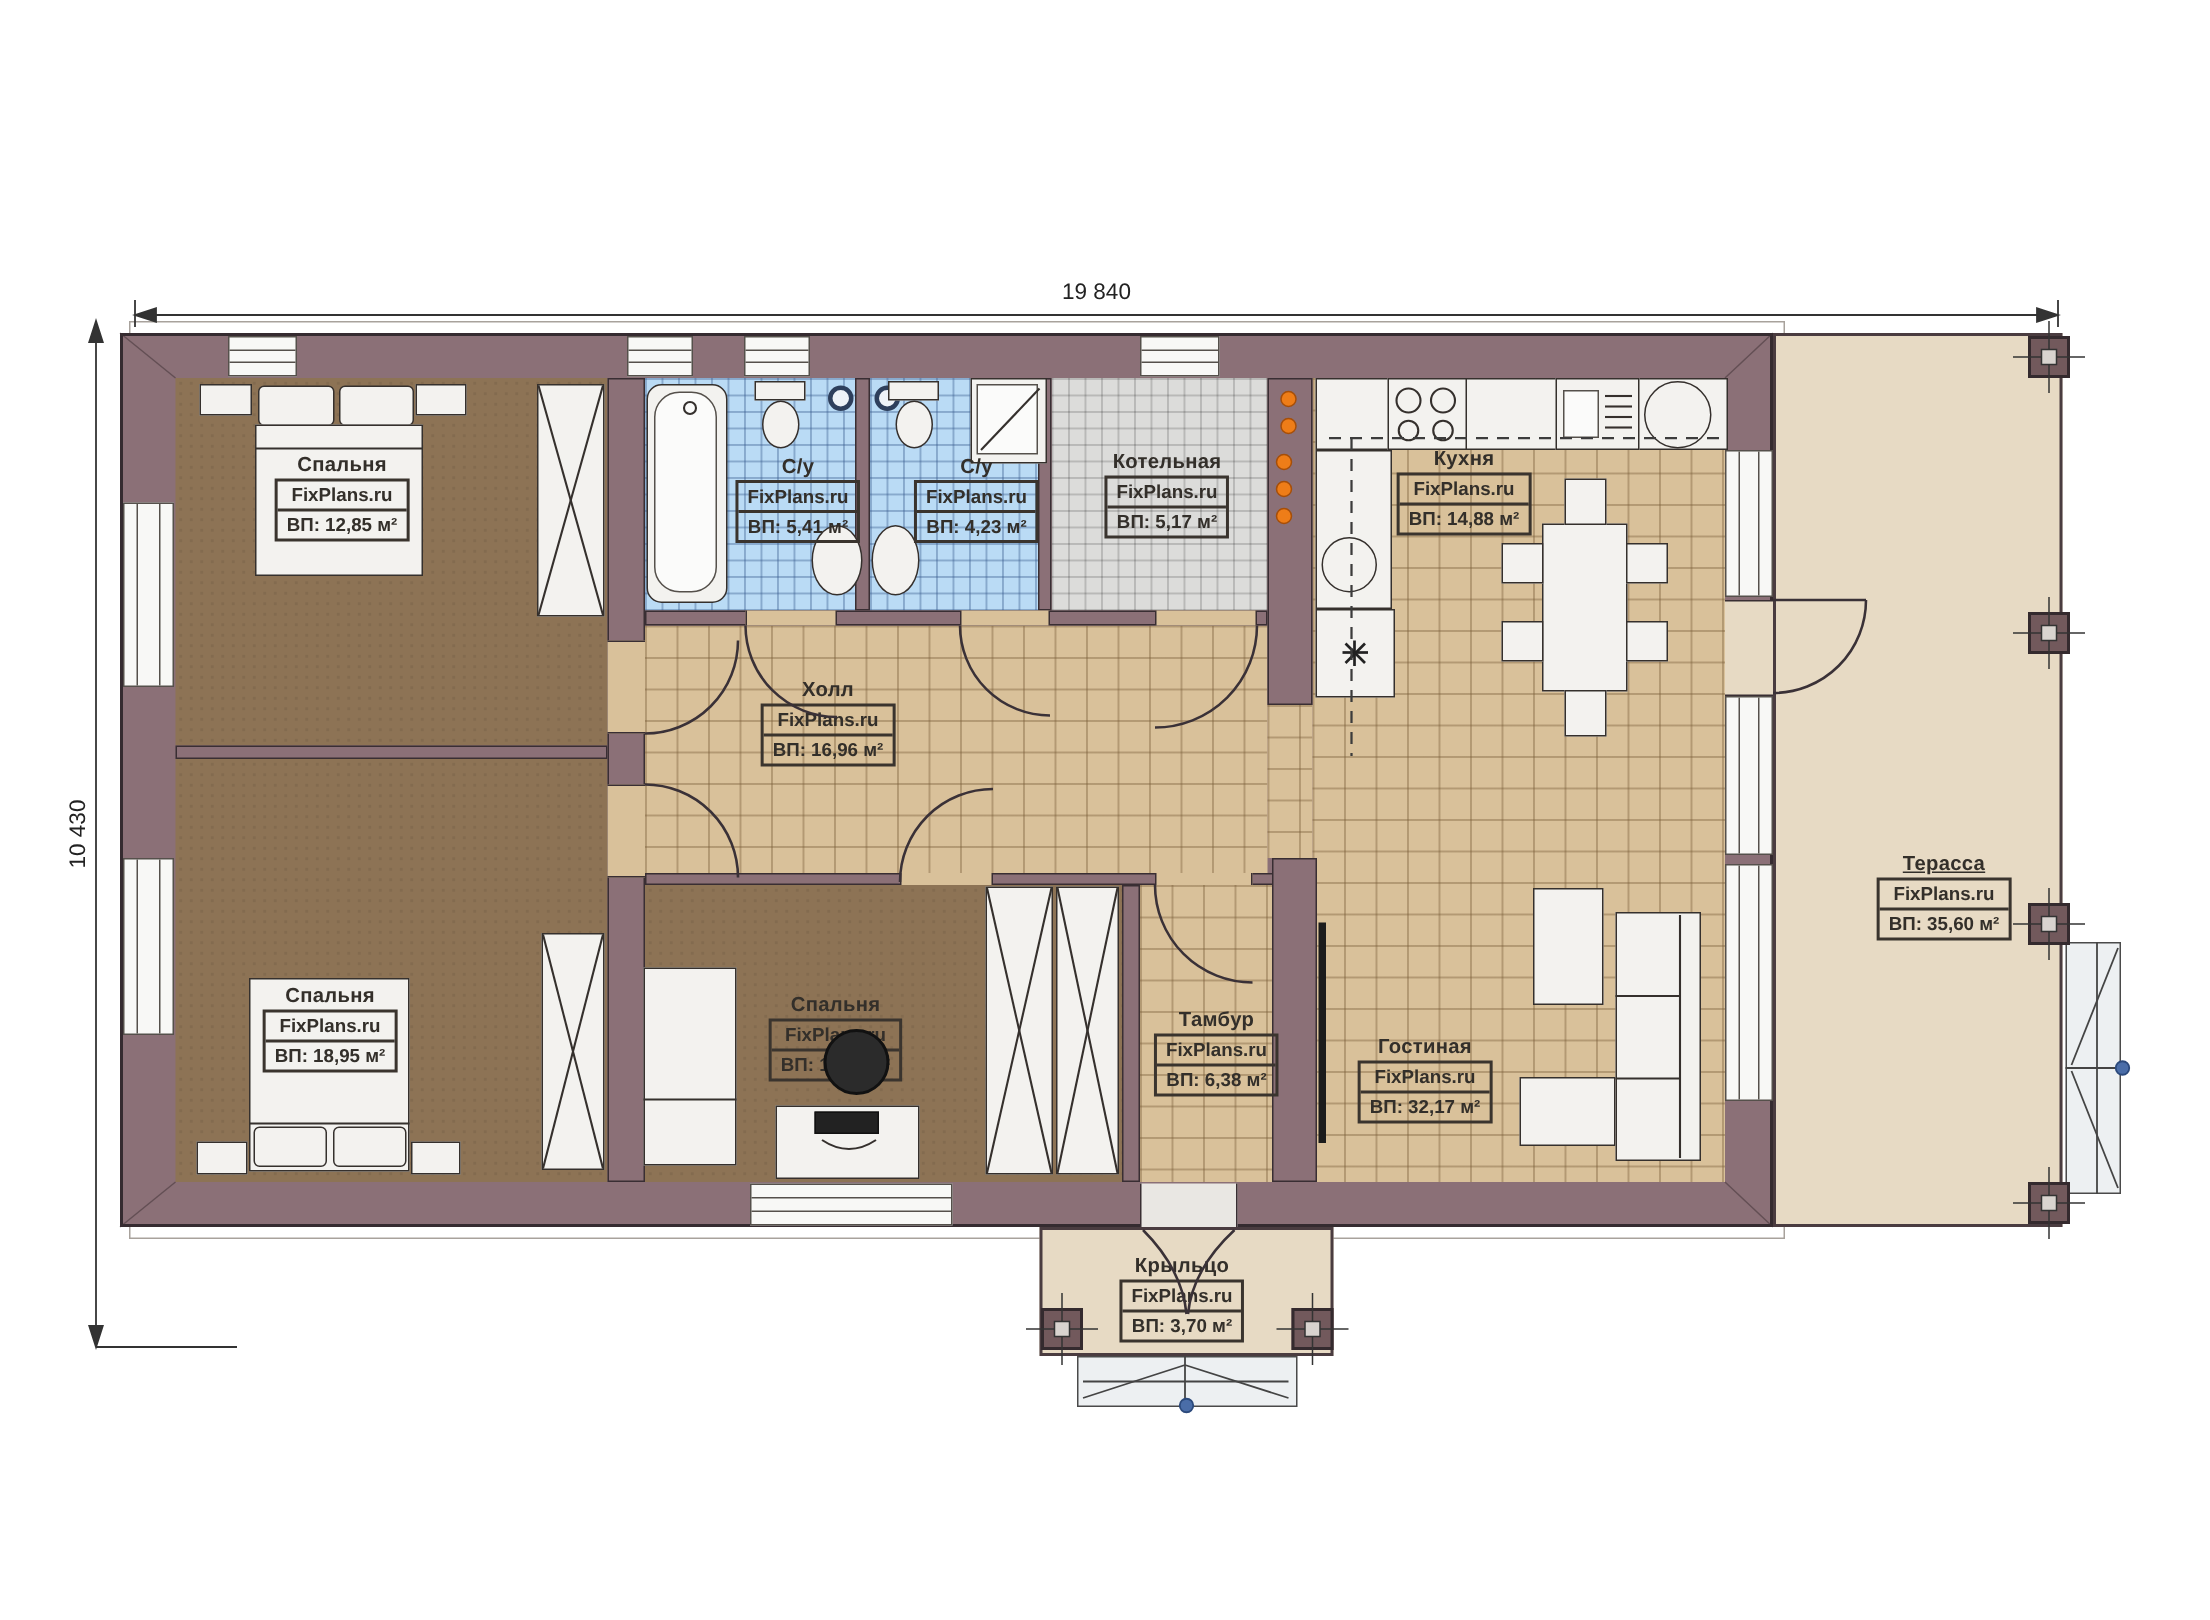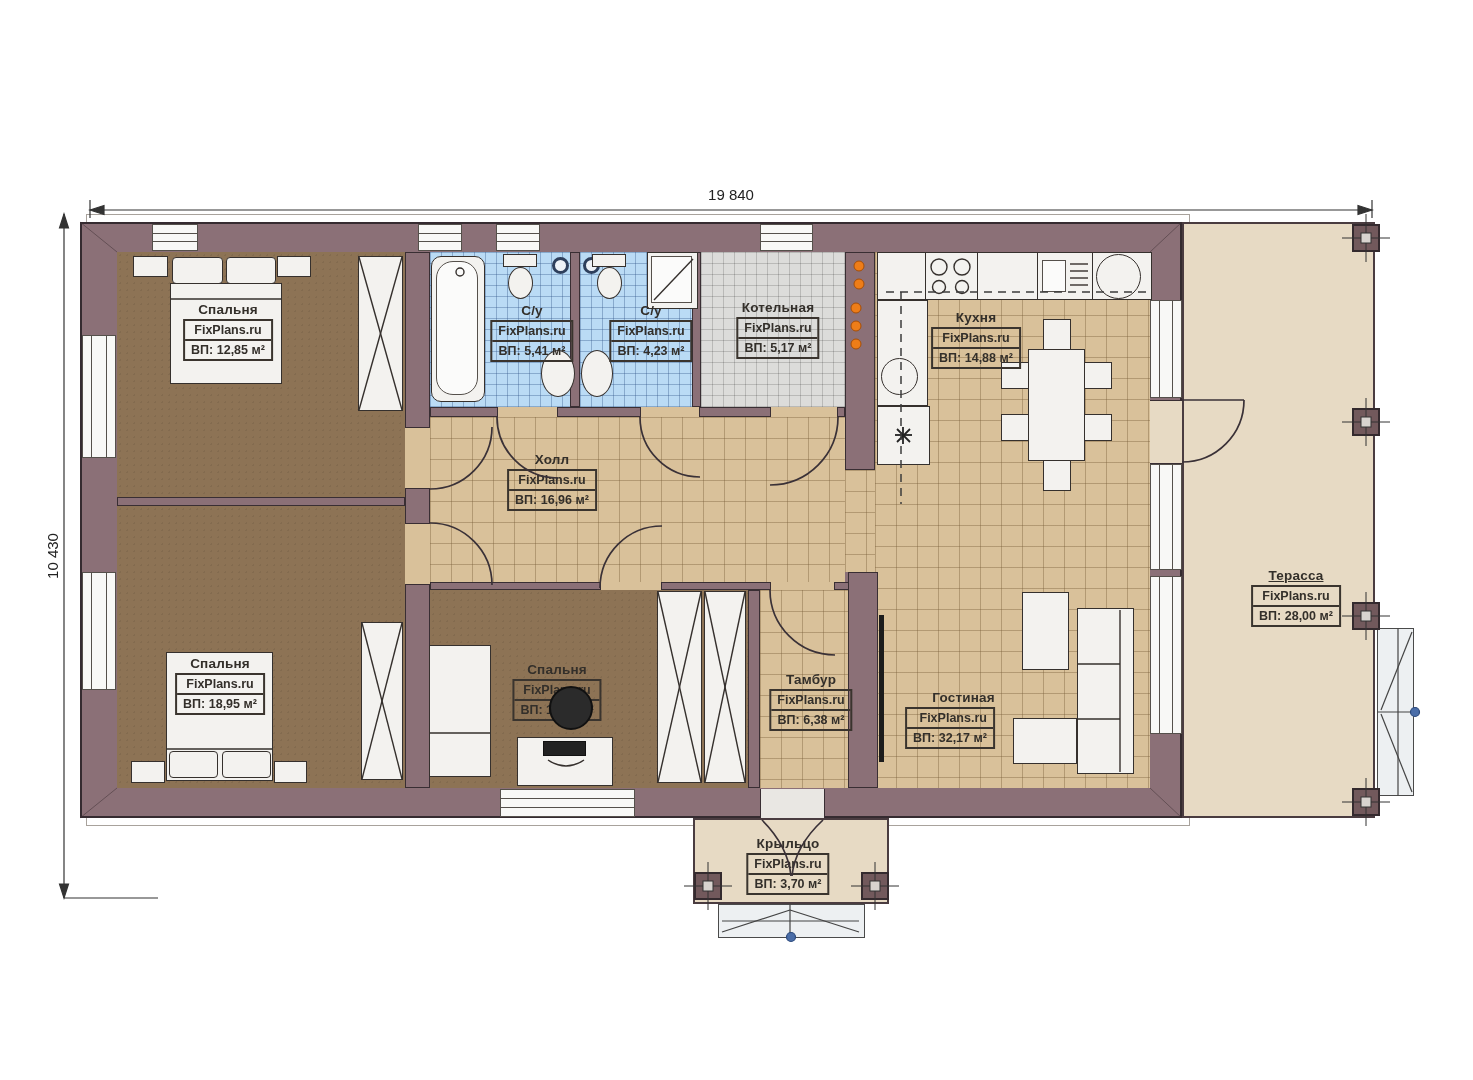--- a/index.html
+++ b/index.html
@@ -189,21 +189,21 @@
       <div class="rarea">ВП: 4,23 м²</div>
     </div>
   </div>
   <div class="rlabel" style="left:778px;top:300px;">
     <div class="rname">Котельная</div>
     <div class="rbox">
       <div class="brand">FixPlans.ru</div>
       <div class="rarea">ВП: 5,17 м²</div>
     </div>
   </div>
-  <div class="rlabel" style="left:976px;top:298px;margin-top:12px;">
+  <div class="rlabel" style="left:976px;top:298px;">
     <div class="rname">Кухня</div>
     <div class="rbox">
       <div class="brand">FixPlans.ru</div>
       <div class="rarea">ВП: 14,88 м²</div>
     </div>
   </div>
   <div class="rlabel" style="left:552px;top:452px;">
     <div class="rname">Холл</div>
     <div class="rbox">
       <div class="brand">FixPlans.ru</div>
@@ -224,32 +224,32 @@
       <div class="rarea">ВП: 11,89 м²</div>
     </div>
   </div>
   <div class="rlabel" style="left:811px;top:672px;">
     <div class="rname">Тамбур</div>
     <div class="rbox">
       <div class="brand">FixPlans.ru</div>
       <div class="rarea">ВП: 6,38 м²</div>
     </div>
   </div>
-  <div class="rlabel" style="left:950px;top:690px;text-align:right;">
+  <div class="rlabel" style="left:950px;top:690px;">
     <div class="rname">Гостиная</div>
     <div class="rbox">
       <div class="brand">FixPlans.ru</div>
       <div class="rarea">ВП: 32,17 м²</div>
     </div>
   </div>
   <div class="rlabel" style="left:1296px;top:568px;text-decoration:underline;">
     <div class="rname">Терасса</div>
     <div class="rbox">
       <div class="brand">FixPlans.ru</div>
-      <div class="rarea">ВП: 28,00 м²</div>
+      <div class="rarea">ВП: 35,60 м²</div>
     </div>
   </div>
   <div class="rlabel" style="left:788px;top:836px;">
     <div class="rname">Крыльцо</div>
     <div class="rbox">
       <div class="brand">FixPlans.ru</div>
       <div class="rarea">ВП: 3,70 м²</div>
     </div>
   </div>
 

